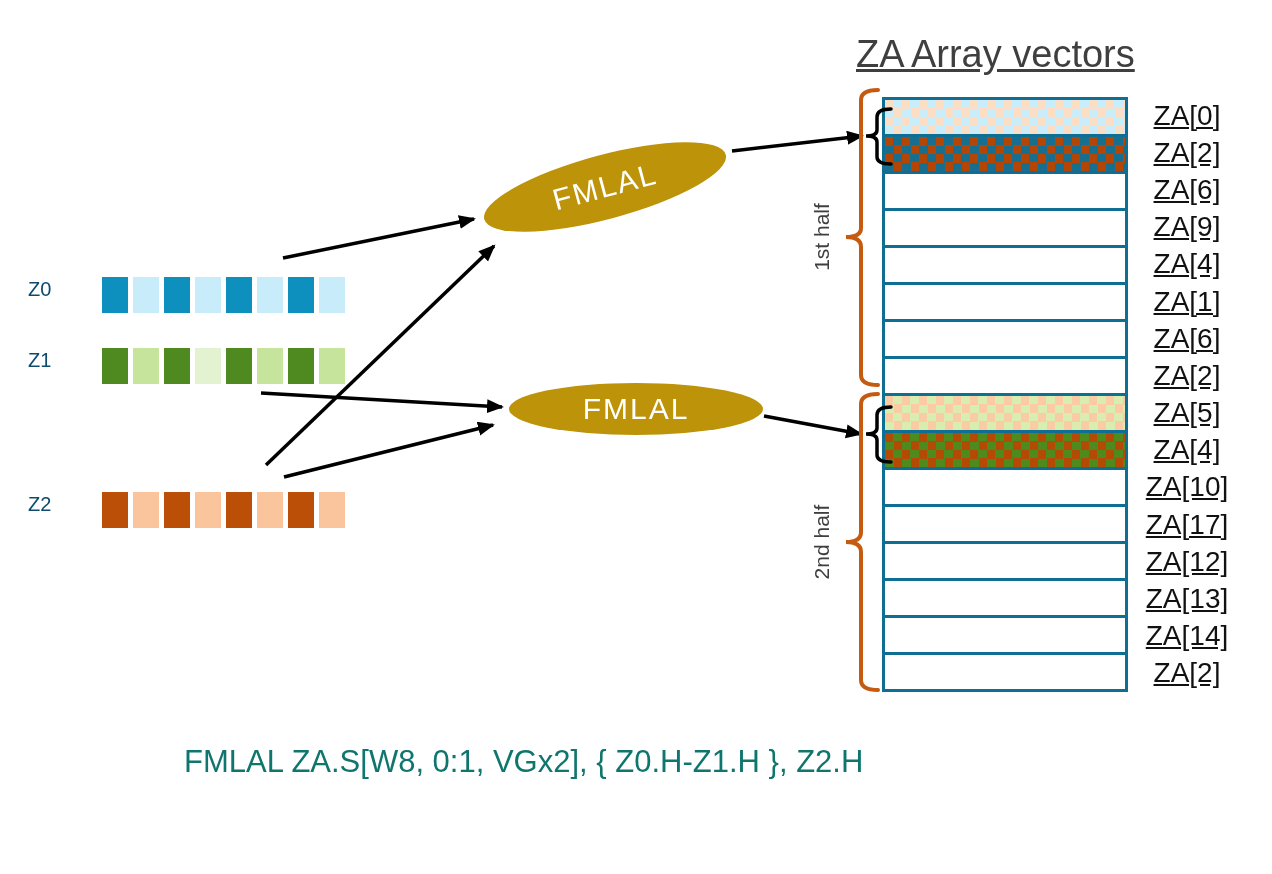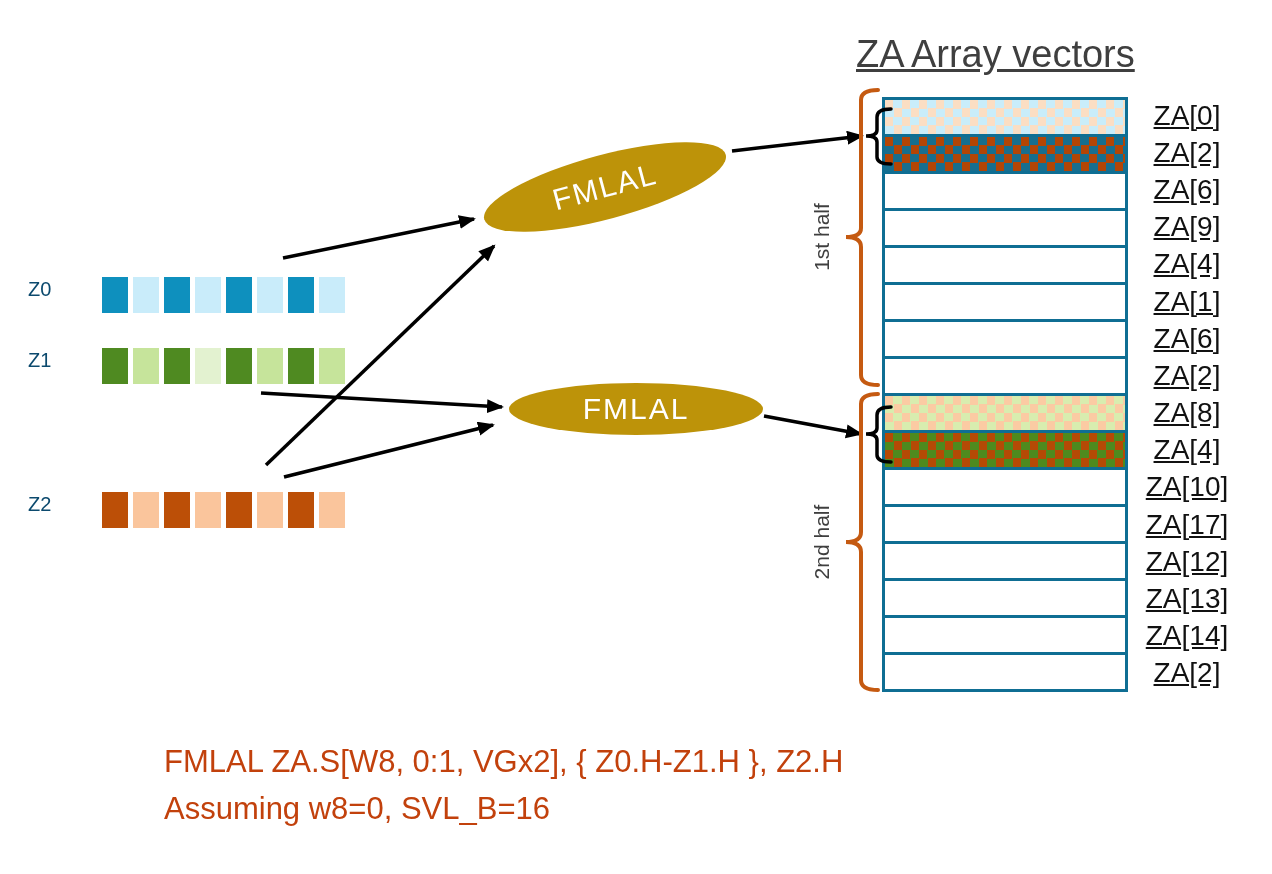--- a/index.html
+++ b/index.html
@@ -46,21 +46,21 @@
   .za-label { flex:1; display:flex; align-items:center; justify-content:center;
               font-size:28px; color:#111111;text-decoration:underline; }
 
   
   .half-label { width:120px; height:24px; text-align:center; font-size:21px; color:#3F3F3F;
                 transform:rotate(-90deg); }
   #half-1 { left:762px; top:225px; }
   #half-2 { left:762px; top:530px; }
 
   
-  .caption-line { left:164px; font-size:31px; color:#c2410c; white-space:nowrap; }
+  .caption-line { left:184px; font-size:31px; color:#0f766e; white-space:nowrap; }
   #caption-1 { top:744px; }
   #caption-2 { top:791px; }
 
   
   #overlay { left:0; top:0; pointer-events:none; }
 </style>
 </head>
 <body>
 
 <div id="canvas">
@@ -130,35 +130,34 @@
     </div>
   <div id="za-labels" class="abs">
       <div class="za-label">ZA[0]</div>
       <div class="za-label">ZA[2]</div>
       <div class="za-label">ZA[6]</div>
       <div class="za-label">ZA[9]</div>
       <div class="za-label">ZA[4]</div>
       <div class="za-label">ZA[1]</div>
       <div class="za-label">ZA[6]</div>
       <div class="za-label">ZA[2]</div>
-      <div class="za-label">ZA[8]</div>
+      <div class="za-label">ZA[5]</div>
       <div class="za-label">ZA[4]</div>
       <div class="za-label">ZA[10]</div>
       <div class="za-label">ZA[17]</div>
       <div class="za-label">ZA[12]</div>
       <div class="za-label">ZA[13]</div>
       <div class="za-label">ZA[14]</div>
       <div class="za-label">ZA[2]</div>
     </div>
 
   <div id="half-1" class="abs half-label">1st half</div>
   <div id="half-2" class="abs half-label">2nd half</div>
 
   <div id="caption-1" class="abs caption-line">FMLAL ZA.S[W8, 0:1, VGx2], { Z0.H-Z1.H }, Z2.H</div>
-  <div id="caption-2" class="abs caption-line">Assuming w8=0, SVL_B=16</div>
 
   <svg id="overlay" class="abs" width="1272" height="874" viewBox="0 0 1272 874">
     <defs>
       <marker id="ah" markerUnits="userSpaceOnUse" markerWidth="18" markerHeight="16" refX="15" refY="7" orient="auto">
         <path d="M0,0 L17,7 L0,14 z" fill="#000000"></path>
       </marker>
     </defs>
 
     <line x1="283" y1="258" x2="474" y2="219" stroke="#000" stroke-width="3.5" marker-end="url(#ah)"></line>
     <line x1="266" y1="465" x2="494" y2="246" stroke="#000" stroke-width="3.5" marker-end="url(#ah)"></line>

